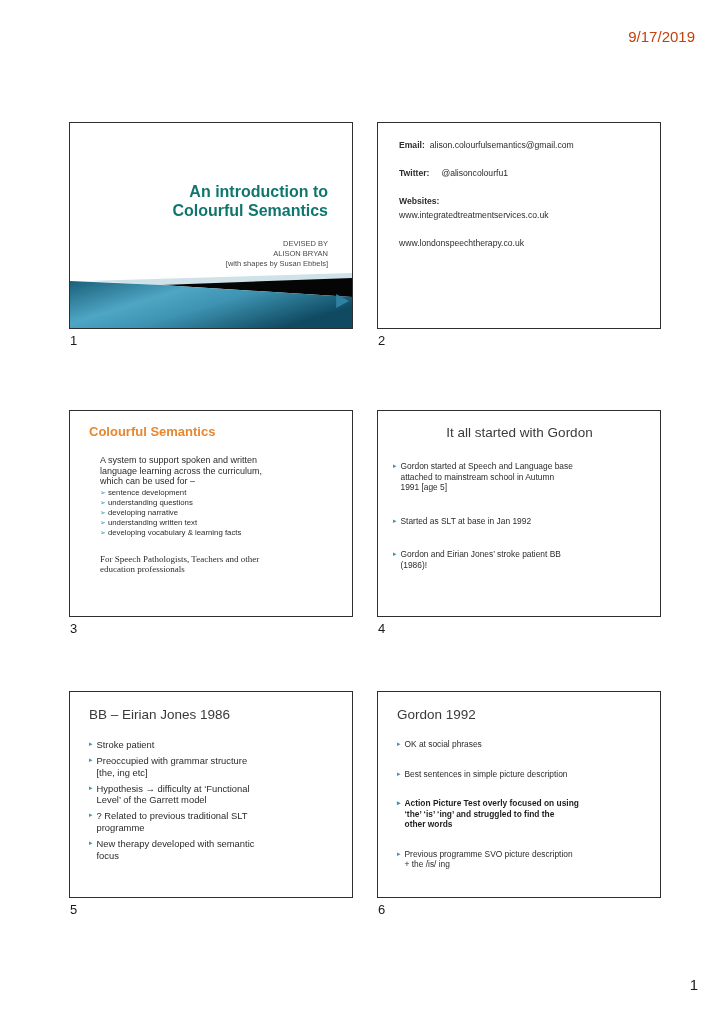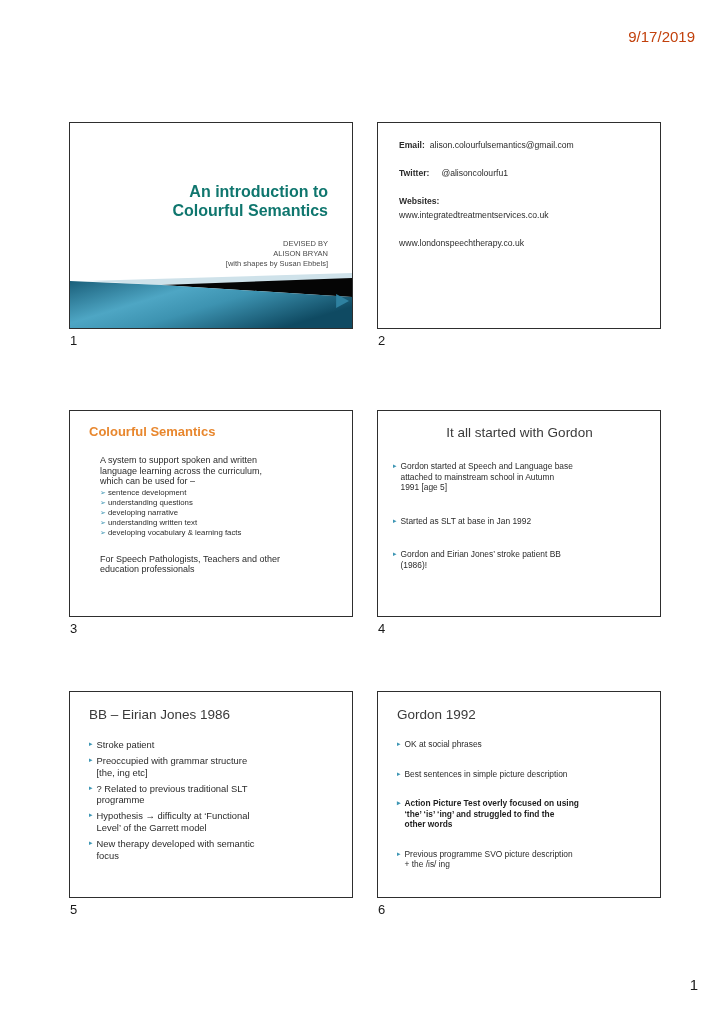--- a/index.html
+++ b/index.html
@@ -49,21 +49,21 @@
   .s2-row.tight { margin-bottom:2px; }
   .s2-label { font-weight:bold; margin-right:5px; }
 
   
   .s3-body { padding:13px 12px 0 19px; }
   .s3-h { margin-bottom:16px; }
   .s3-intro { margin-left:11px; font-size:9px; line-height:1.18; }
   .s3-list { margin-left:11px; margin-top:1px; }
   .s3-item { display:flex; font-size:7.8px; line-height:1.28; }
   .s3-item .mk2 { color:#3E96B4; margin-right:2px; font-size:7px; line-height:1.45; font-family:"DejaVu Sans", sans-serif; }
-  .s3-footer { margin-left:11px; margin-top:15px; font-size:9px; line-height:1.18; }
+  .s3-footer { margin-left:11px; margin-top:15px; font-size:9px; line-height:1.18;font-family:Liberation Serif, serif; }
 
   
   .b-item { display:flex; }
   .b-item .mk { color:#3E96B4; margin-right:4px; font-size:7px; line-height:1.5; }
 
   
   .s4-body { padding:14px 14px 0 15px; }
   .s4-h { text-align:center; margin-bottom:21px; }
   .s4-item { font-size:8.4px; line-height:1.26; margin-bottom:23px; }
 
@@ -201,27 +201,27 @@
             <span class="mk">▸</span>
             <span class="pre">Stroke patient</span>
           </div>
         <div class="b-item s5-item">
             <span class="mk">▸</span>
             <span class="pre">Preoccupied with grammar structure
 [the, ing etc]</span>
           </div>
         <div class="b-item s5-item">
             <span class="mk">▸</span>
+            <span class="pre">Hypothesis → difficulty at ‘Functional
+Level’ of the Garrett model</span>
+          </div>
+        <div class="b-item s5-item">
+            <span class="mk">▸</span>
             <span class="pre">? Related to previous traditional SLT
 programme</span>
-          </div>
-        <div class="b-item s5-item">
-            <span class="mk">▸</span>
-            <span class="pre">Hypothesis → difficulty at ‘Functional
-Level’ of the Garrett model</span>
           </div>
         <div class="b-item s5-item">
             <span class="mk">▸</span>
             <span class="pre">New therapy developed with semantic
 focus</span>
           </div>
       </div>
     </div>
     <div class="slide-num">5</div>
   </div>

